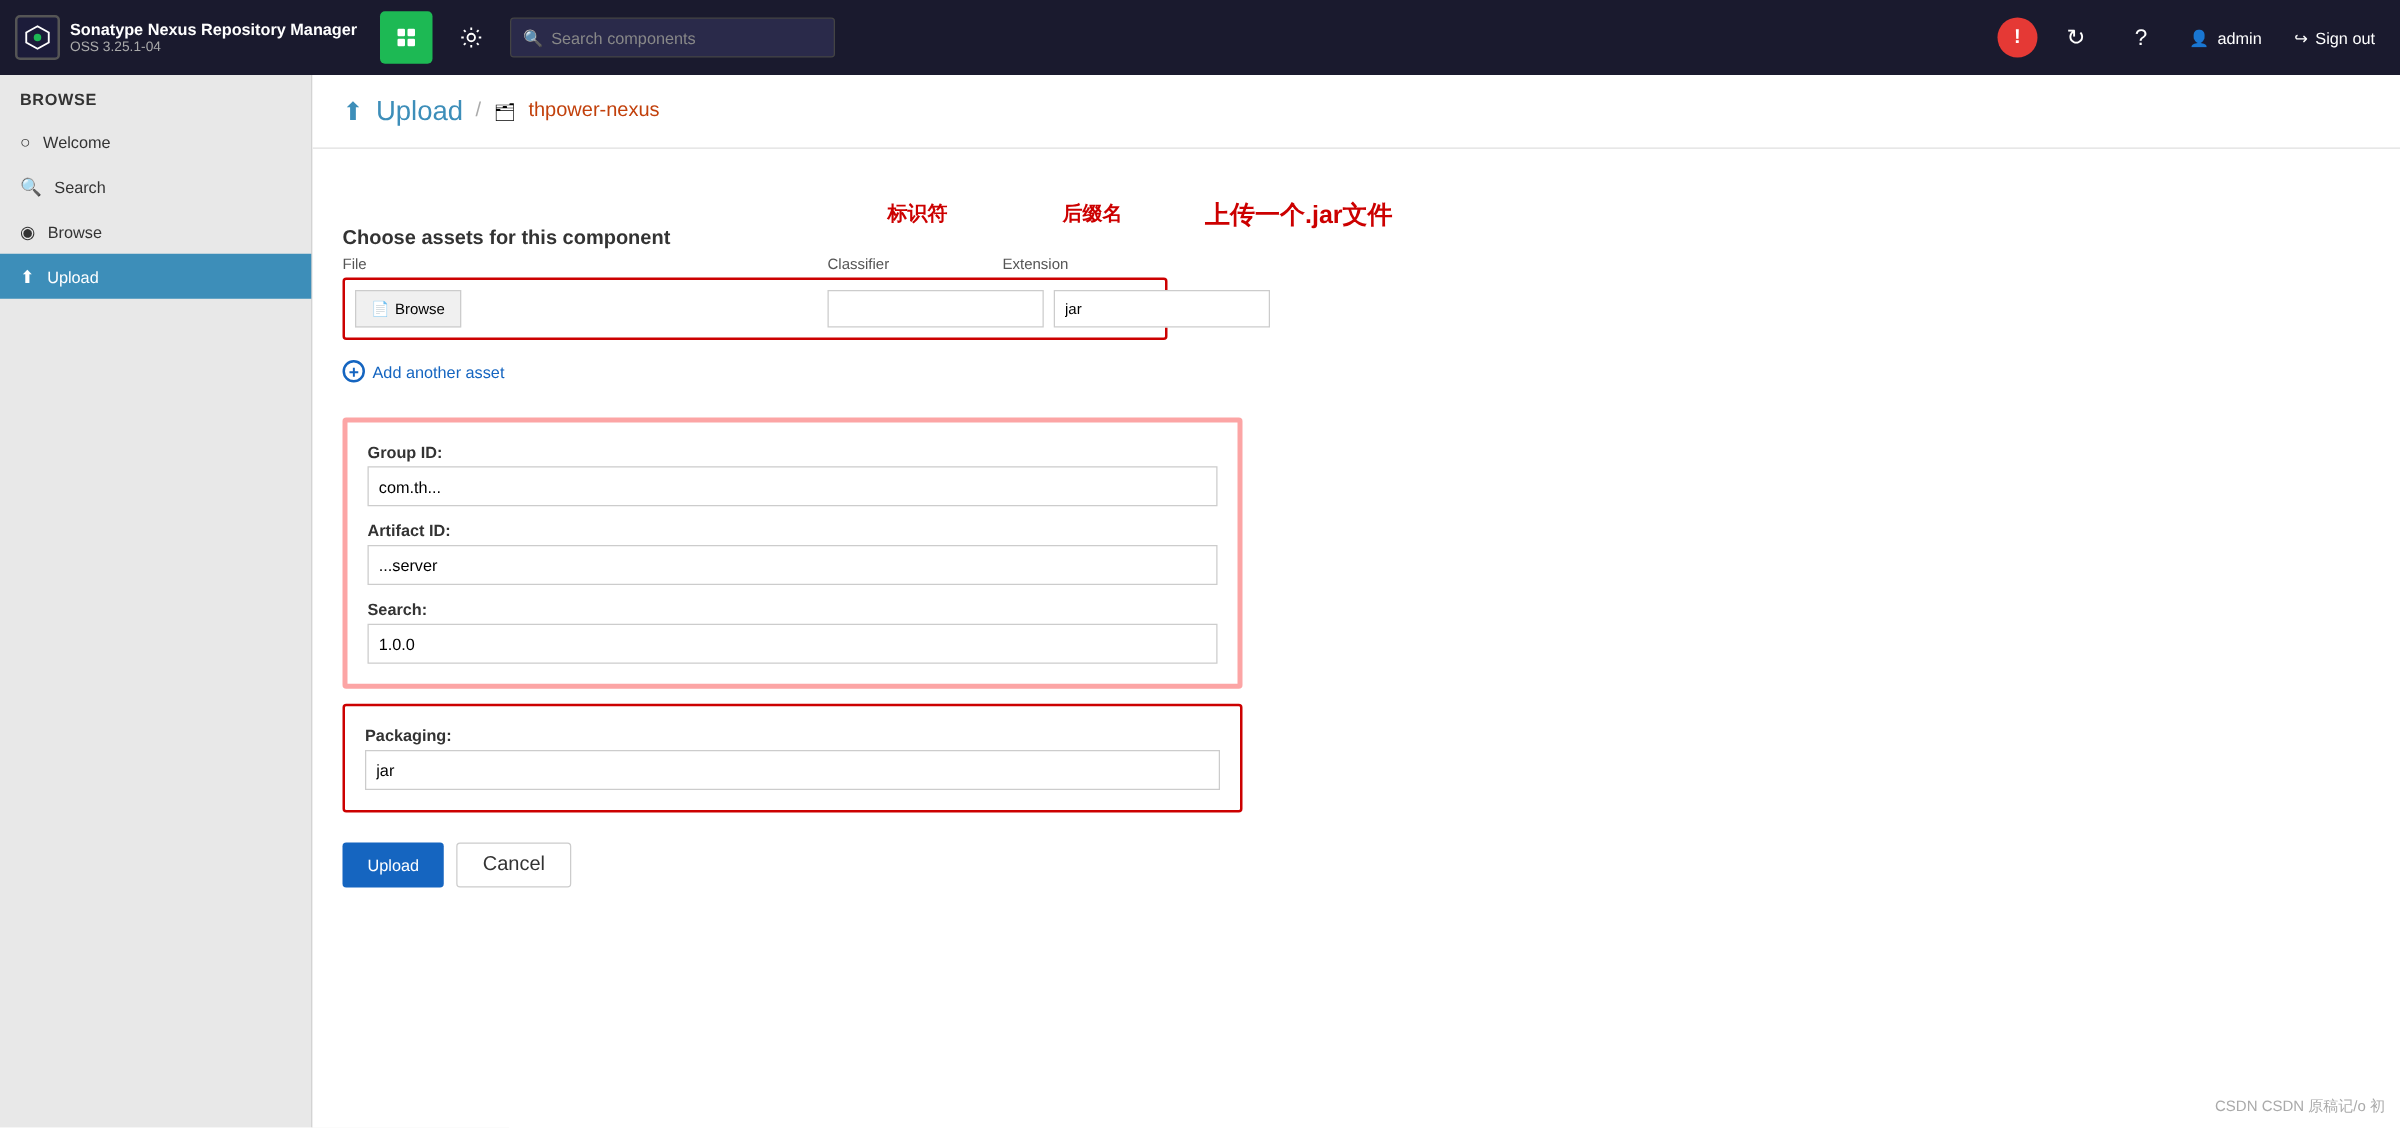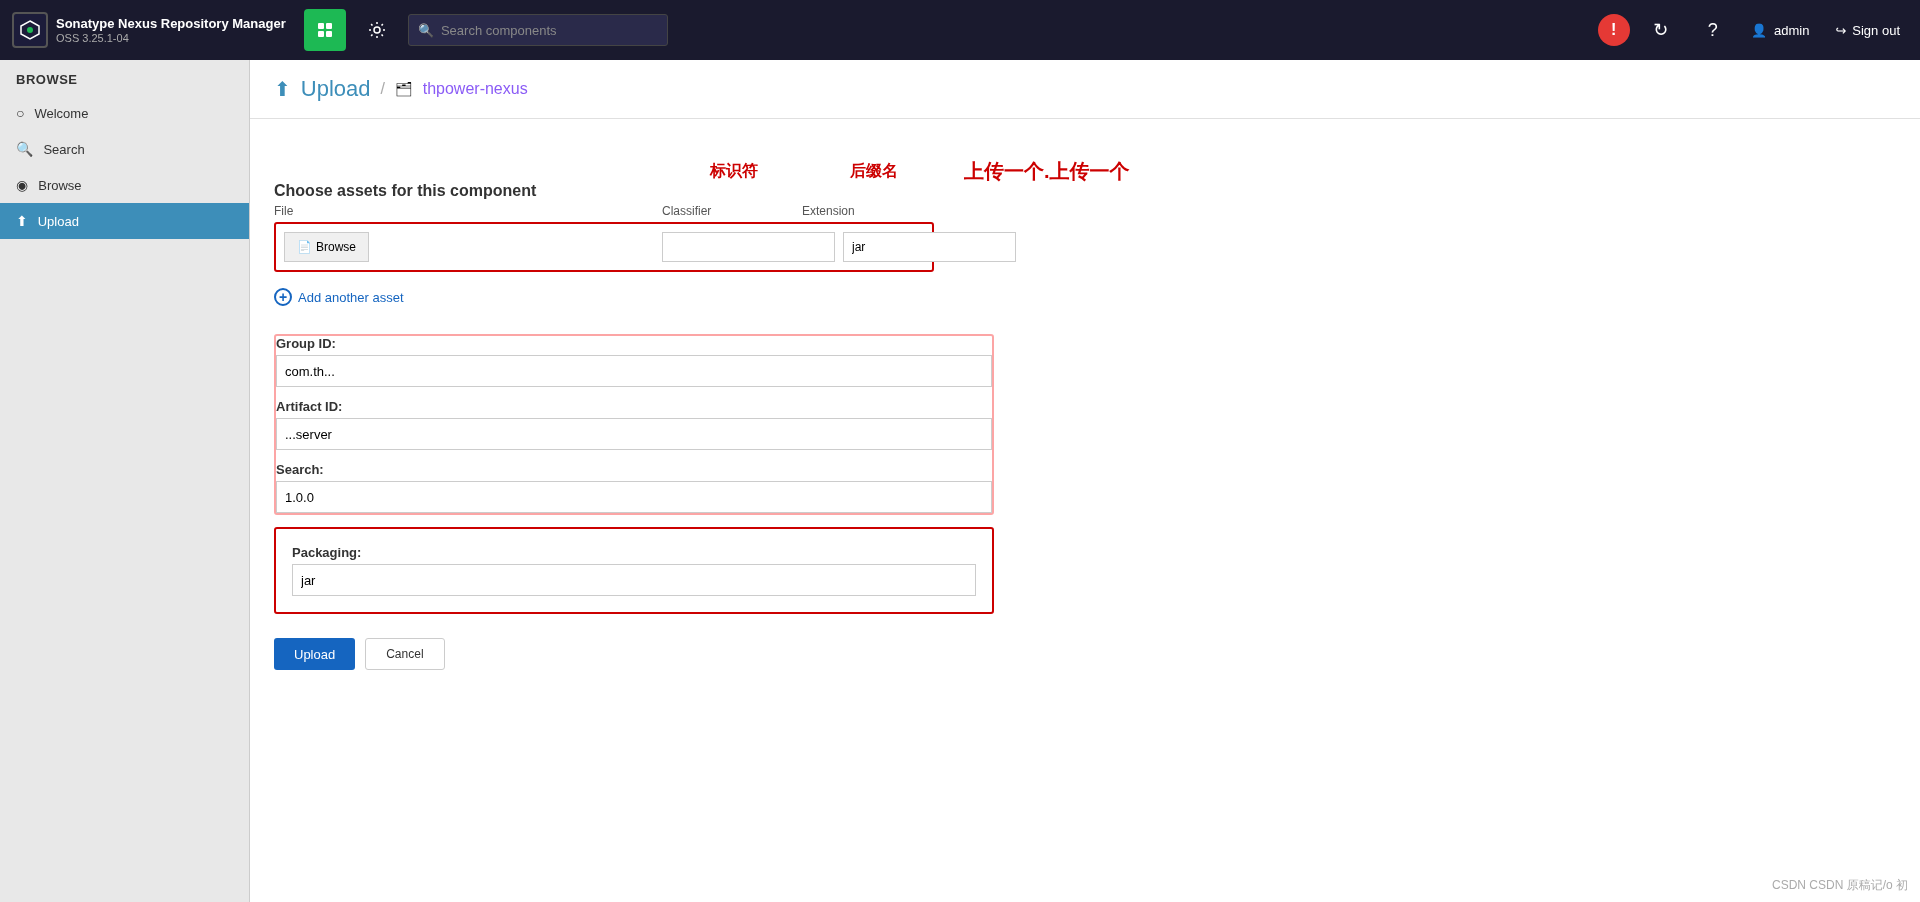--- a/index.html
+++ b/index.html
@@ -164,21 +164,21 @@
     .breadcrumb-title {
       color: #3d8eb9;
       font-size: 22px;
       font-weight: 300;
     }
     .breadcrumb-sep {
       color: #aaa;
       font-size: 16px;
     }
     .breadcrumb-sub {
-      color: #8b5cf6;
+      color: #c2410c;
       font-size: 16px;
     }
     .breadcrumb-repo-icon {
       font-size: 14px;
     }
 
     
     .page-content {
       padding: 24px;
     }
@@ -285,22 +285,23 @@
       border: 2px solid #1565c0;
       border-radius: 50%;
       display: flex; align-items: center; justify-content: center;
       font-size: 14px;
       font-weight: bold;
       line-height: 1;
     }
 
     
     .coordinates-box {
-      border: 2px solid #fca5a5;
-      border-radius: 3px;
+      border: 4px solid #fca5a5;
+      border-radius: 3px;
+      padding: 16px;
       max-width: 720px;
       margin-bottom: 12px;
     }
 
     .form-group {
       margin-bottom: 12px;
     }
     .form-label {
       display: block;
       font-size: 13px;
@@ -368,21 +369,21 @@
       padding: 8px 20px;
       font-size: 13px;
       border-radius: 3px;
       cursor: pointer;
     }
     .btn-cancel {
       background: white;
       color: #333;
       border: 1px solid #ccc;
       padding: 8px 20px;
-      font-size: 12px;
+      font-size: 16px;
       border-radius: 3px;
       cursor: pointer;
     }
 
     
     .footer-watermark {
       position: fixed;
       bottom: 8px;
       right: 12px;
       font-size: 12px;
@@ -504,21 +505,21 @@
           <div style="flex:0 0 390px;margin-top:39px;">
             <span class="section-title">Choose assets for this component</span>
           </div>
           <div style="flex:0 0 140px; text-align:center;">
             <span class="chinese-annotation">标识符</span>
           </div>
           <div style="flex:0 0 140px; text-align:center;">
             <span class="chinese-annotation">后缀名</span>
           </div>
           <div style="flex:1; padding-left:20px;">
-            <span class="chinese-annotation" style="font-size:20px;">上传一个.上传一个</span>
+            <span class="chinese-annotation" style="font-size:20px;">上传一个.jar文件</span>
           </div>
         </div>
 
         <div class="col-headers">
           <div class="col-header col-header-file">File</div>
           <div class="col-header col-header-classifier">Classifier</div>
           <div class="col-header col-header-extension">Extension</div>
         </div>
 
         <div class="file-row">

